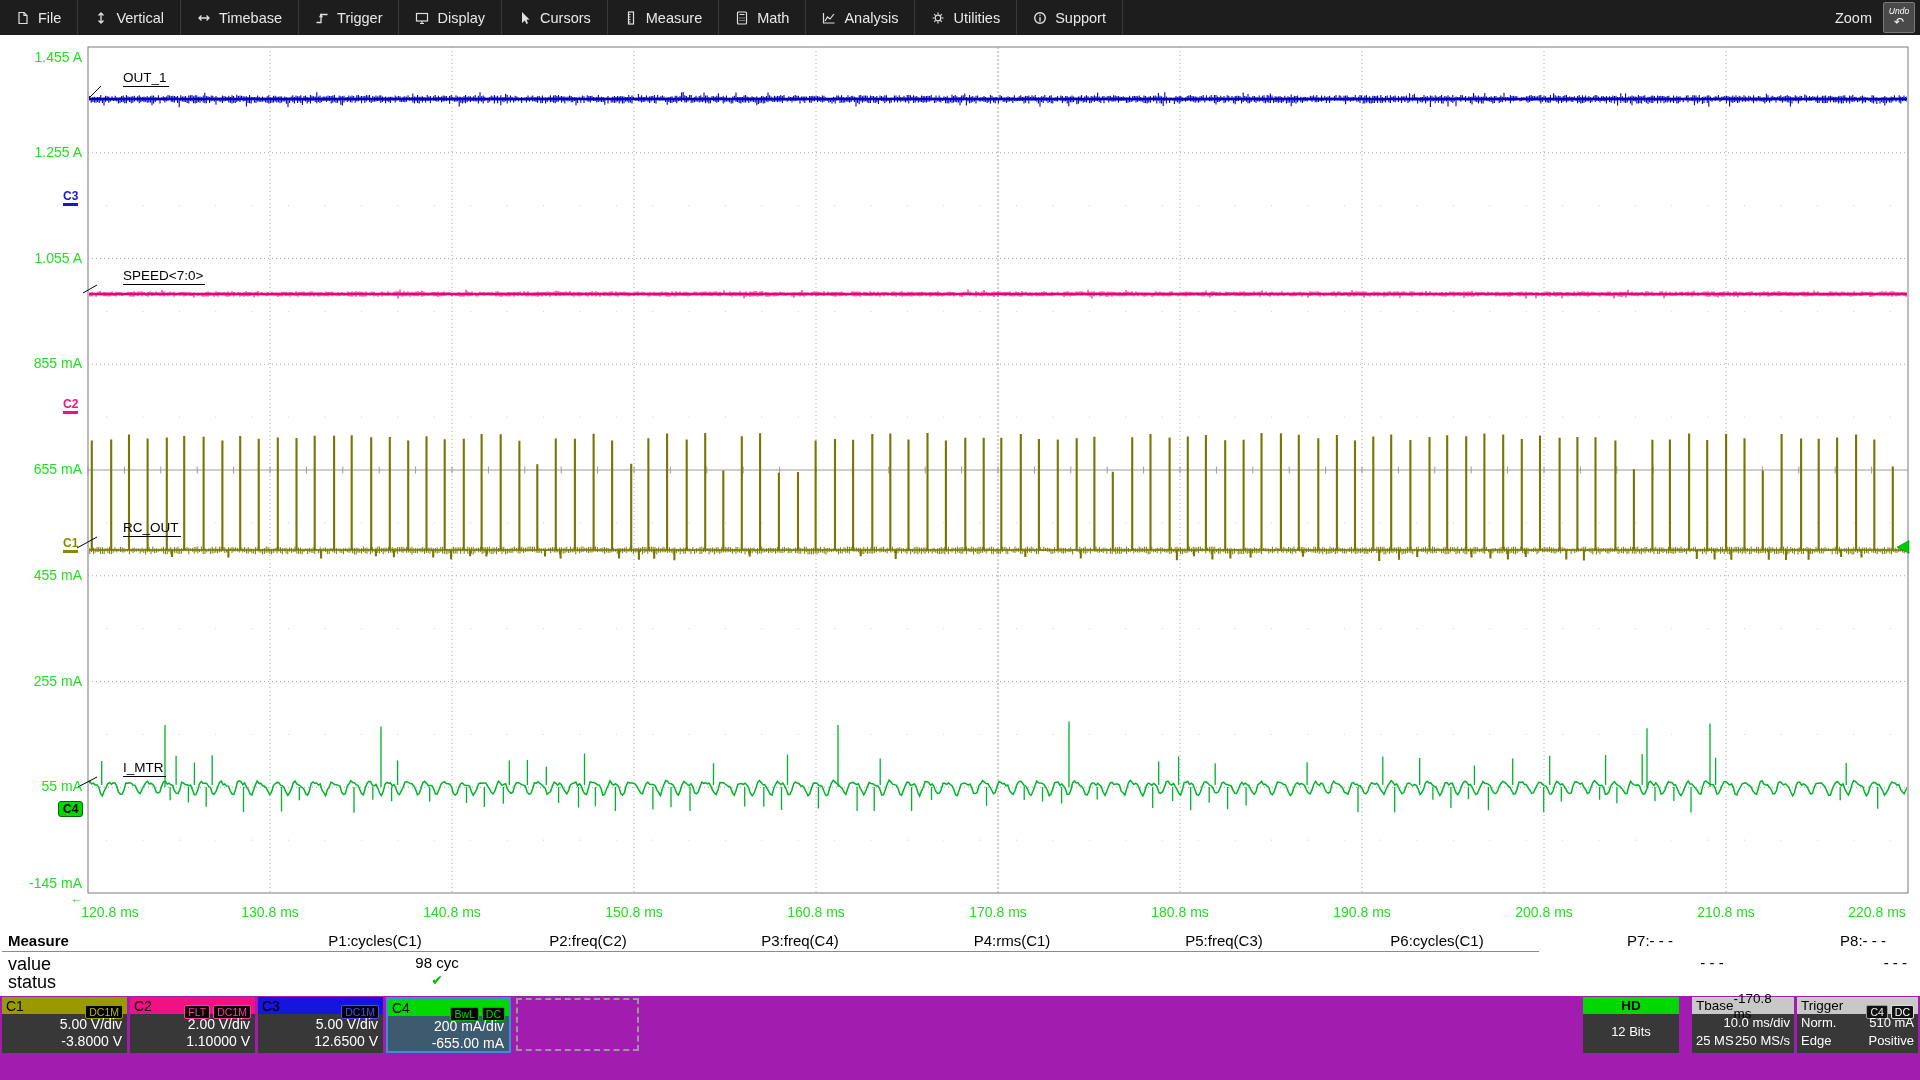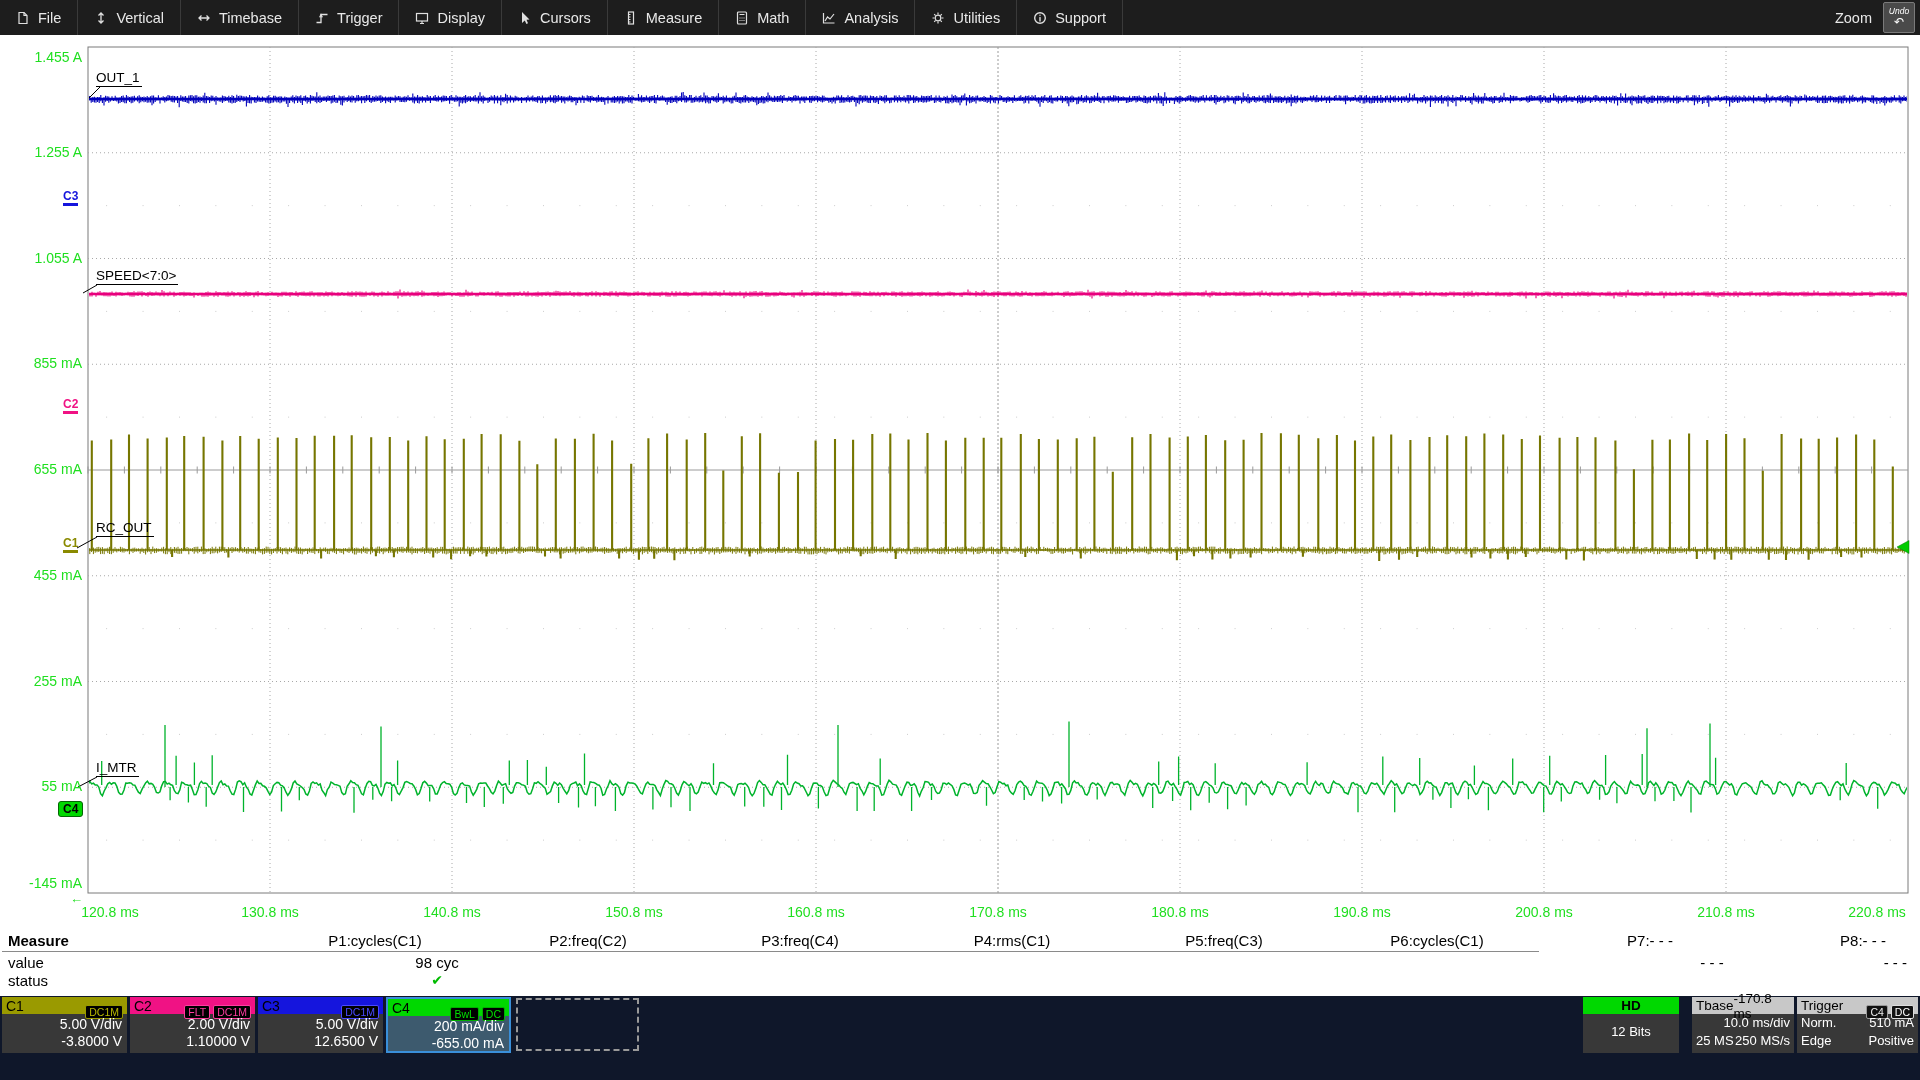--- a/index.html
+++ b/index.html
@@ -1,44 +1,44 @@
 <!DOCTYPE html>
 <html><head>
 <meta charset="utf-8">
 <style>
   * { box-sizing: border-box; margin: 0; padding: 0; }
   html,body { width:1920px; height:1080px; background:#fff; font-family:"Liberation Sans",sans-serif; overflow:hidden; }
-  #app { position:relative; width:1920px; height:1080px; background:#0f172a; }
+  #app { position:relative; width:1920px; height:1080px; background:#a21caf; }
 
   
   #menubar { position:absolute; left:0; top:0; width:1920px; height:35px; background:#1d1d1d; display:flex; align-items:stretch; }
   .mi { display:flex; align-items:center; gap:8px; padding:0 16px; color:#e8e8e8; font-size:14.5px; border-right:1px solid #3a3a3a; cursor:default; }
   .mi svg { width:14px; height:14px; }
   #menu-right { margin-left:auto; display:flex; align-items:center; gap:10px; padding-right:4px; }
   #zoom-label { color:#e8e8e8; font-size:14.5px; }
   #undo-btn { width:32px; height:31px; margin:2px 1px; background:#4a4a4a; border:1px solid #7a7a7a; border-radius:2px;
               display:flex; flex-direction:column; align-items:center; justify-content:center; color:#fff; }
   #undo-btn .u-lbl { font-size:8.5px; line-height:9px;font-style:italic; }
   #undo-btn .u-arrow { font-size:12px; line-height:12px; }
 
   
   #scope { position:absolute; left:0; top:35px; width:1920px; height:895px; background:#fff; }
   #wave-svg { position:absolute; left:0; top:0; }
   .ylab { position:absolute; left:2px; width:80px; text-align:right; font-size:14px; color:#1fdf1f; }
   .xlab { position:absolute; width:80px; text-align:center; top:869px; font-size:14px; color:#1fdf1f; }
   .chmark { position:absolute; font-weight:bold; font-size:12px; line-height:12px; }
   .chmark .bar { display:block; height:3px; width:15px; background:currentColor; margin-top:1px; }
   .chmark.boxed { background:#00d800; color:#000; border:1px solid #056605; border-radius:3px; padding:1px 4px; font-weight:bold; }
-  .trlabel { position:absolute; font-size:13.5px; color:#000; border-bottom:1px solid #000; padding:0 2px 1px 0; }
+  .trlabel { position:absolute; font-size:13.5px; color:#000; border-bottom:1px solid #000; padding:0 2px 1px 0;margin-left:27px; }
   #trig-time-arrow { position:absolute; left:70px; top:856px; color:#1fdf1f; font-size:13px; }
 
   
   #measure { position:absolute; left:0; top:930px; width:1920px; height:66px; background:#fff; color:#000; }
   #measure .mtitle { position:absolute; left:8px; top:2px; font-size:15px; font-weight:bold; }
-  #measure .rowlab { position:absolute; left:8px; font-size:15px; }
+  #measure .rowlab { position:absolute; left:8px; font-size:18px; }
   .mhead { position:absolute; top:2px; width:170px; text-align:center; font-size:15px; }
   .mval  { position:absolute; top:24px; width:90px; text-align:center; font-size:15px; }
   .mstat { position:absolute; top:42px; width:90px; text-align:center; font-size:14px; color:#00bb00; }
   #mline { position:absolute; left:2px; top:21px; width:1537px; height:1px; background:#8a8a8a; }
 
   
   .chbox { position:absolute; top:997px; width:125px; height:56px; background:#383838; }
   .chbox.c4sel { border:2px solid #3a8fd9; background:#3d5a6e; }
   .chhead { height:17px; display:flex; align-items:center; padding:0 4px; color:#000; font-size:14px; }
   .chhead .chid { font-weight:normal; }

